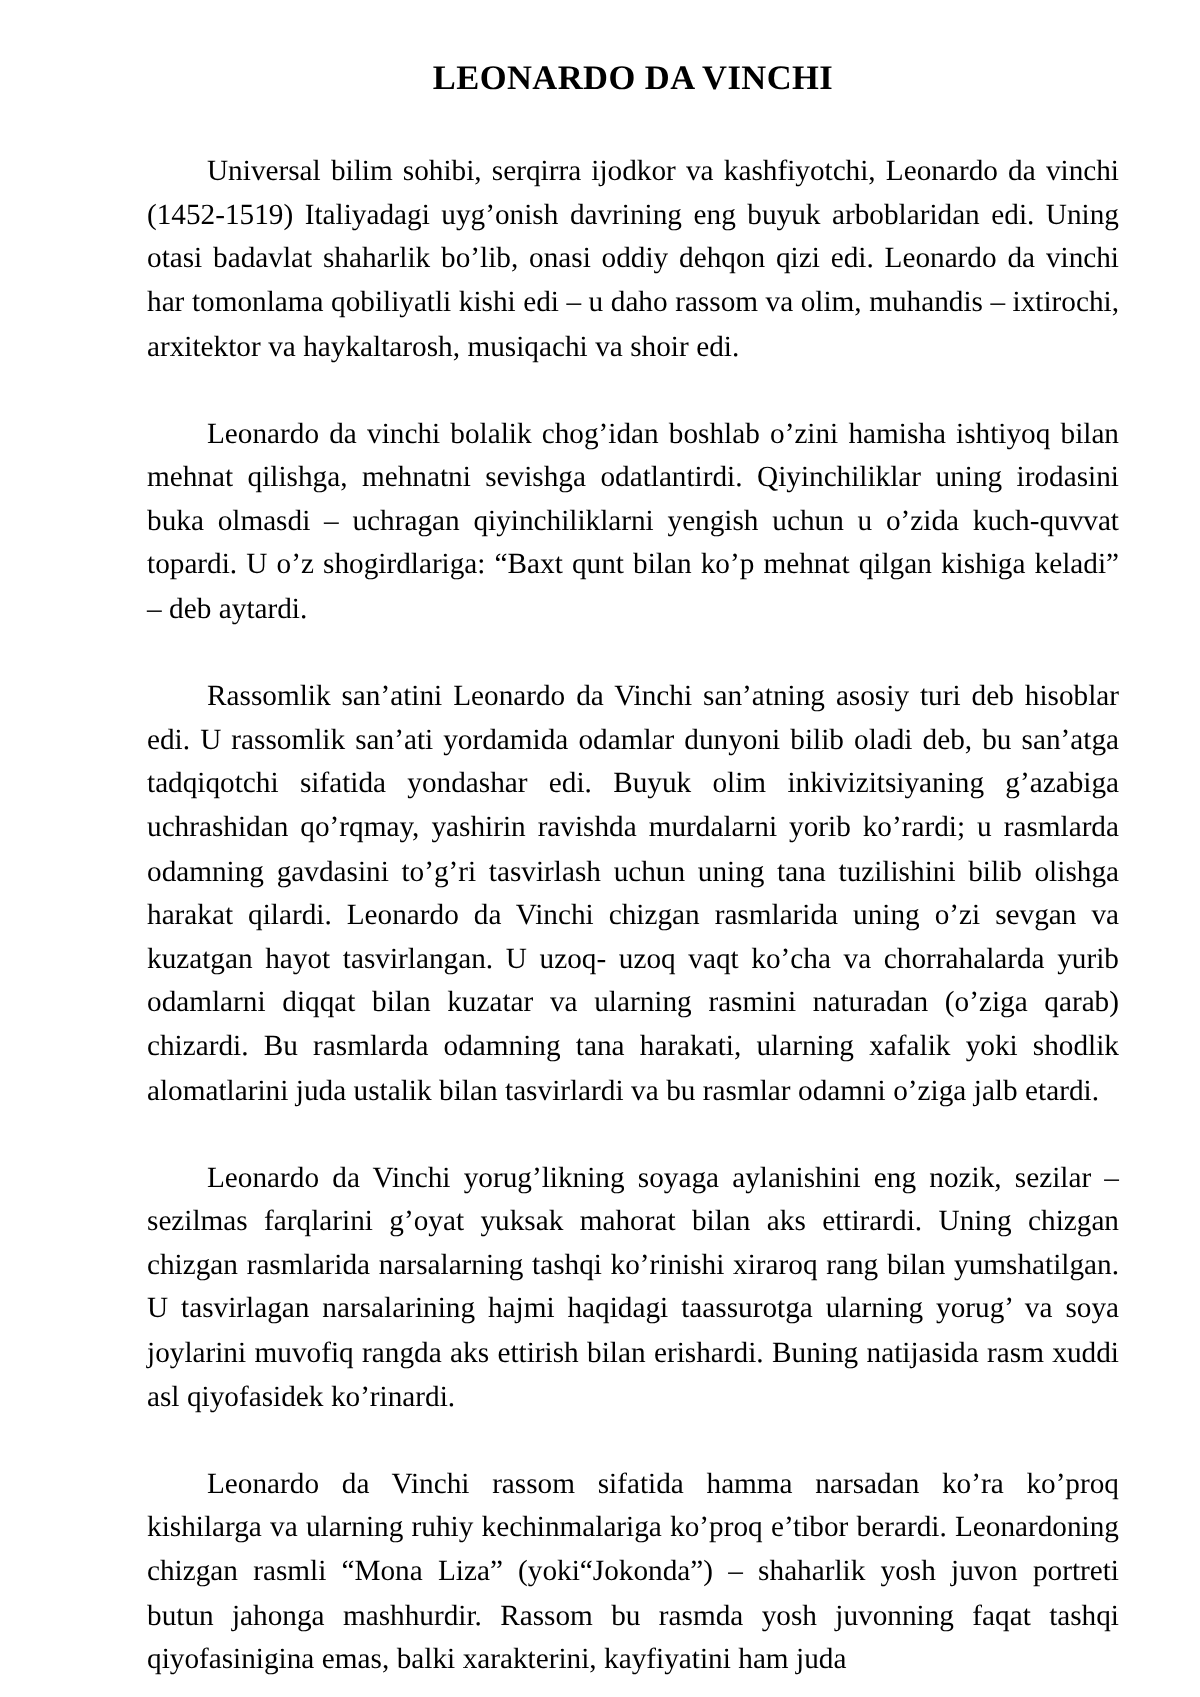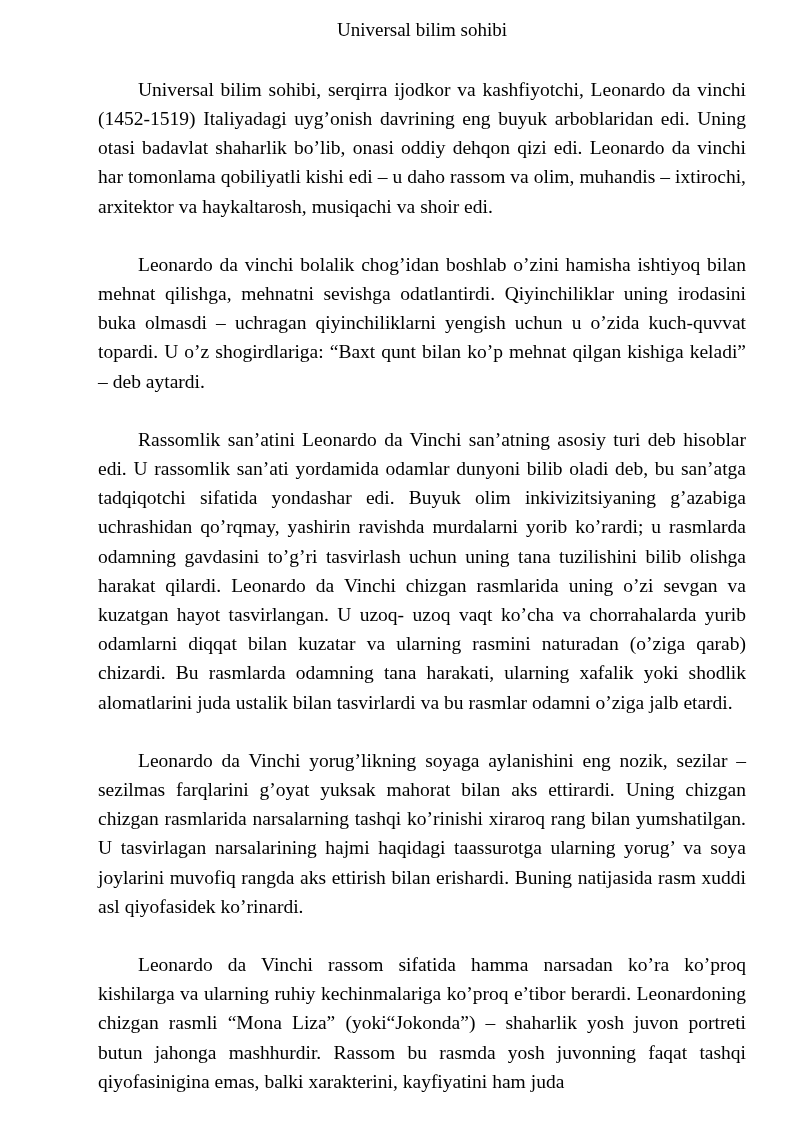--- a/index.html
+++ b/index.html
@@ -57,22 +57,22 @@
   .para:first-of-type {
     padding-top: 17px;
   }
 </style>
 </head>
 <body>
 
 <div class="page">
   <div class="doc-body">
 
+    <h1 class="doc-title">LEONARDO DA VINCHI</h1>
 
-    <h2 class="doc-subtitle">Universal bilim sohibi</h2>
 
     <p class="para">Universal bilim sohibi, serqirra ijodkor va kashfiyotchi, Leonardo da vinchi (1452-1519) Italiyadagi uyg’onish davrining eng buyuk arboblaridan edi. Uning otasi badavlat shaharlik bo’lib, onasi oddiy dehqon qizi edi. Leonardo da vinchi har tomonlama qobiliyatli kishi edi – u daho rassom va olim, muhandis – ixtirochi, arxitektor va haykaltarosh, musiqachi va shoir edi.</p>
 
     <p class="para">Leonardo da vinchi bolalik chog’idan boshlab o’zini hamisha ishtiyoq bilan mehnat qilishga, mehnatni sevishga odatlantirdi. Qiyinchiliklar uning irodasini buka olmasdi – uchragan qiyinchiliklarni yengish uchun u o’zida kuch-quvvat topardi. U o’z shogirdlariga: “Baxt qunt bilan ko’p mehnat qilgan kishiga keladi” – deb aytardi.</p>
 
     <p class="para">Rassomlik san’atini Leonardo da Vinchi san’atning asosiy turi deb hisoblar edi. U rassomlik san’ati yordamida odamlar dunyoni bilib oladi deb, bu san’atga tadqiqotchi sifatida yondashar edi. Buyuk olim inkivizitsiyaning g’azabiga uchrashidan qo’rqmay, yashirin ravishda murdalarni yorib ko’rardi; u rasmlarda odamning gavdasini to’g’ri tasvirlash uchun uning tana tuzilishini bilib olishga harakat qilardi. Leonardo da Vinchi chizgan rasmlarida uning o’zi sevgan va kuzatgan hayot tasvirlangan. U uzoq- uzoq vaqt ko’cha va chorrahalarda yurib odamlarni diqqat bilan kuzatar va ularning rasmini naturadan (o’ziga qarab) chizardi. Bu rasmlarda odamning tana harakati, ularning xafalik yoki shodlik alomatlarini juda ustalik bilan tasvirlardi va bu rasmlar odamni o’ziga jalb etardi.</p>
 
     <p class="para">Leonardo da Vinchi yorug’likning soyaga aylanishini eng nozik, sezilar – sezilmas farqlarini g’oyat yuksak mahorat bilan aks ettirardi. Uning chizgan chizgan rasmlarida narsalarning tashqi ko’rinishi xiraroq rang bilan yumshatilgan. U tasvirlagan narsalarining hajmi haqidagi taassurotga ularning yorug’ va soya joylarini muvofiq rangda aks ettirish bilan erishardi. Buning natijasida rasm xuddi asl qiyofasidek ko’rinardi.</p>
 
     <p class="para">Leonardo da Vinchi rassom sifatida hamma narsadan ko’ra ko’proq kishilarga va ularning ruhiy kechinmalariga ko’proq e’tibor berardi. Leonardoning chizgan rasmli “Mona Liza” (yoki“Jokonda”) – shaharlik yosh juvon portreti butun jahonga mashhurdir. Rassom bu rasmda yosh juvonning faqat tashqi qiyofasinigina emas, balki xarakterini, kayfiyatini ham juda</p>

